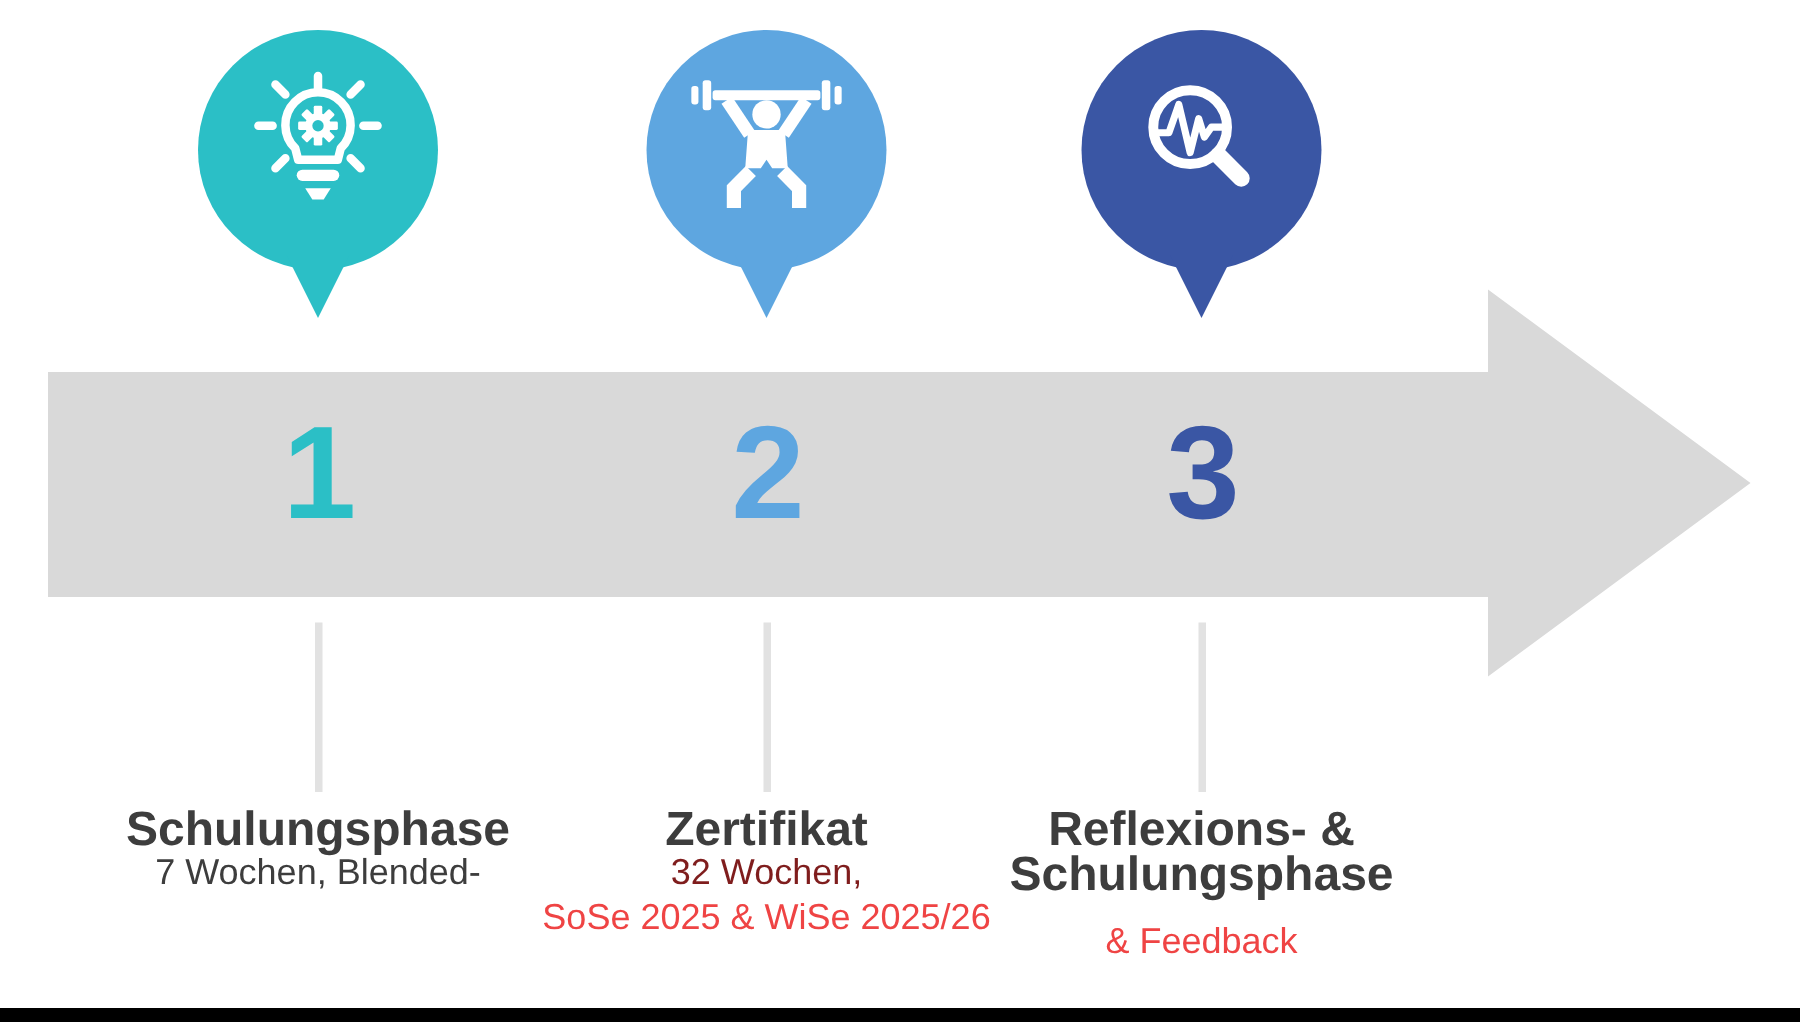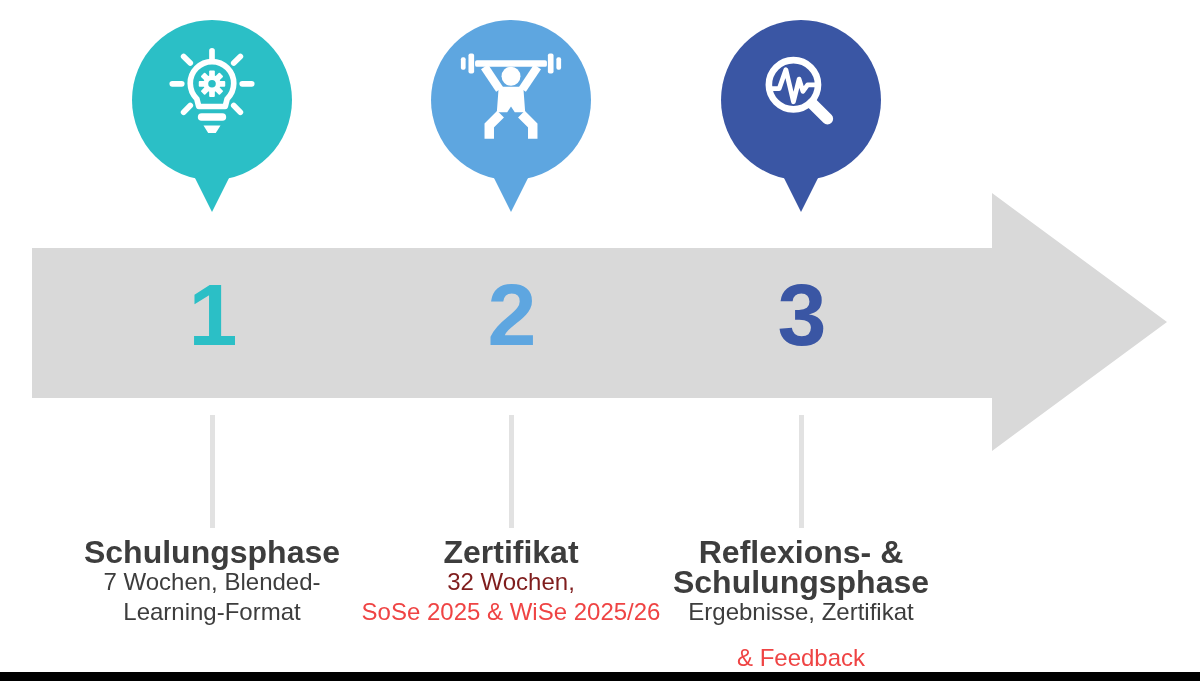--- a/index.html
+++ b/index.html
@@ -113,30 +113,28 @@
   <div class="phase-number num-2" style="color: rgb(94, 166, 224);">2</div>
   <div class="phase-number num-3" style="color: rgb(58, 86, 164);">3</div>
 
   <div class="connector con-1" style="background-color: rgb(226, 226, 226);"></div>
   <div class="connector con-2" style="background-color: rgb(226, 226, 226);"></div>
   <div class="connector con-3" style="background-color: rgb(226, 226, 226);"></div>
 
   <div class="label-block lab-1">
     <div class="label-title" style="color: rgb(61, 61, 61);">Schulungsphase</div>
     <div class="label-sub" style="color: rgb(61, 61, 61);">7 Wochen, Blended-</div>
-    <div class="label-sub" style="color: rgb(61, 61, 61);">Learning-Format</div>
   </div>
 
   <div class="label-block lab-2">
     <div class="label-title" style="color: rgb(61, 61, 61);">Zertifikat</div>
     <div class="label-sub" style="color: #7f1d1d;">32 Wochen,</div>
     <div class="label-sub" style="color: #ef4444;">SoSe 2025 &amp; WiSe 2025/26</div>
   </div>
 
   <div class="label-block lab-3">
     <div class="label-title" style="color: rgb(61, 61, 61);">Reflexions- &amp;</div>
     <div class="label-title" style="color: rgb(61, 61, 61);">Schulungsphase</div>
-    <div class="label-sub" style="color: rgb(61, 61, 61);">Ergebnisse, Zertifikat</div>
     <div class="label-sub" style="color: #ef4444; margin-top: 16px;">&amp; Feedback</div>
   </div>
 
   <div class="bottom-bar" style="background-color: rgb(0, 0, 0);"></div>
 </div>
 
 </body></html>

